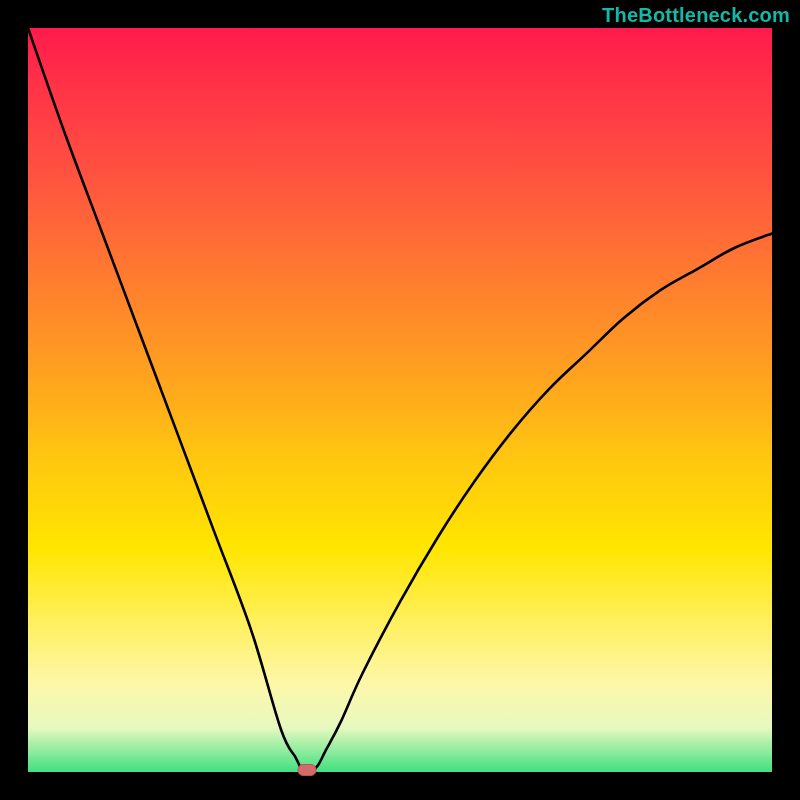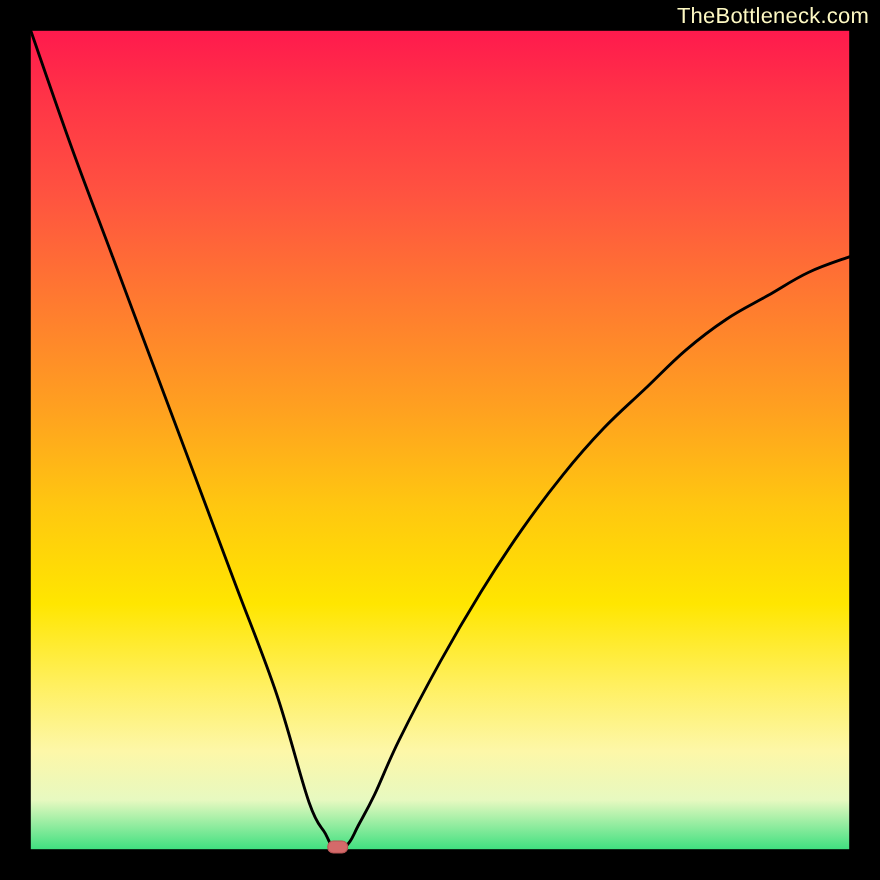--- a/index.html
+++ b/index.html
@@ -58,23 +58,23 @@
   }
   .marker {
     fill: #d46a6a;
     stroke: #b85555;
     stroke-width: 1;
   }
   .watermark {
     position: absolute;
     top: 4px;
     right: 10px;
-    color: #fef9c3;
+    color: #14b8a6;
     font-size: 20px;
-    font-weight: 400;
+    font-weight: 700;
     letter-spacing: 0.2px;
     user-select: none;
     margin-left: 18px;
   }
 </style>
 </head>
 <body>
 
 <div class="frame">
 

